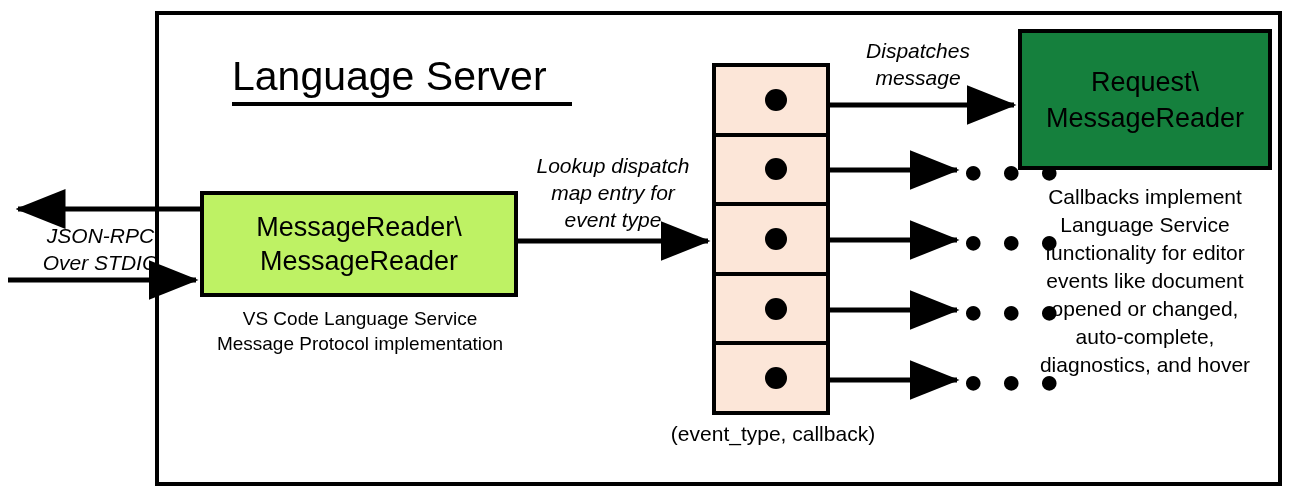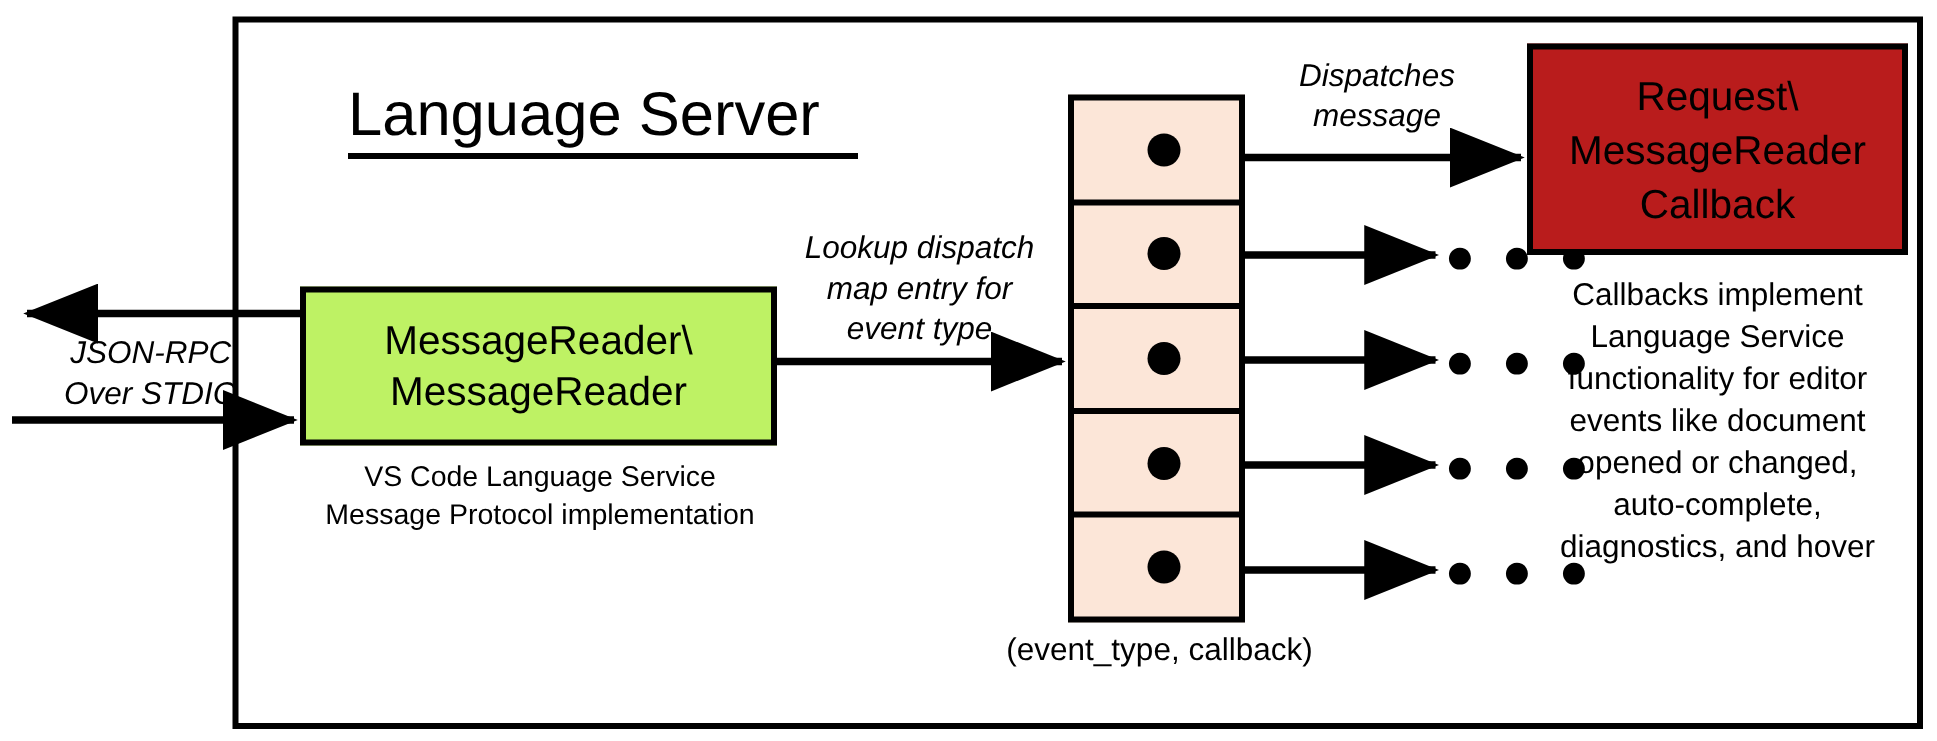--- a/index.html
+++ b/index.html
@@ -110,21 +110,21 @@
     font-size: 21px;
     line-height: 28px;
   }
 
   
   #callback-box {
     left: 1018px;
     top: 29px;
     width: 254px;
     height: 141px;
-    background: #b91c1c;
+    background: #15803d;
     border: 4px solid #000000;
     box-sizing: border-box;
     display: flex;
     flex-direction: column;
     align-items: center;
     justify-content: center;
     font-size: 27px;
     line-height: 36px;
     text-align: center;
   }
@@ -257,21 +257,20 @@
   </div>
 
   <div class="abs ellipsis" style="left:963px; top:161px;">● ● ●</div>
   <div class="abs ellipsis" style="left:963px; top:231px;">● ● ●</div>
   <div class="abs ellipsis" style="left:963px; top:301px;">● ● ●</div>
   <div class="abs ellipsis" style="left:963px; top:371px;">● ● ●</div>
 
   <div class="abs" id="callback-box">
     <div>Request\</div>
     <div>MessageReader</div>
-    <div>Callback</div>
   </div>
   <div class="abs" id="callback-caption">
     <div>Callbacks implement</div>
     <div>Language Service</div>
     <div>functionality for editor</div>
     <div>events like document</div>
     <div>opened or changed,</div>
     <div>auto-complete,</div>
     <div>diagnostics, and hover</div>
   </div>

